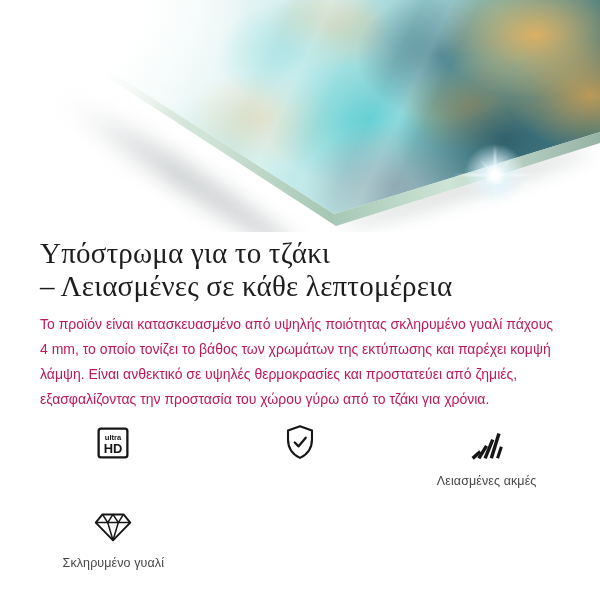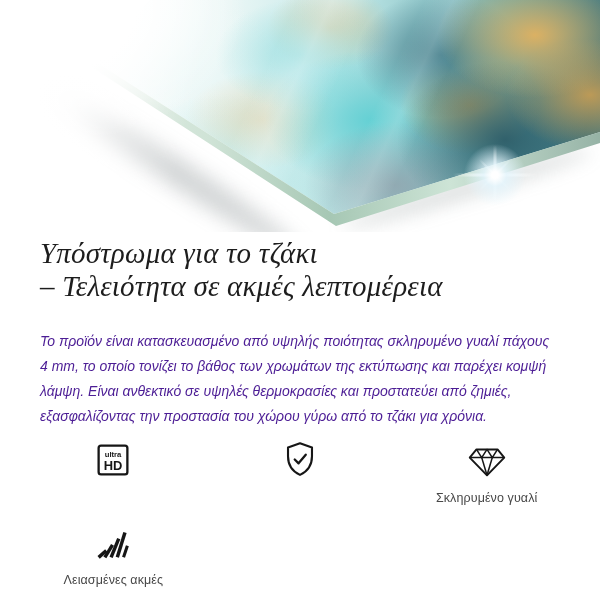--- a/index.html
+++ b/index.html
@@ -68,30 +68,30 @@
     position: absolute; inset: 0;
     background: radial-gradient(circle at 50% 50%, #ffffff 6%, rgba(228,245,252,.85) 20%, rgba(228,245,252,0) 55%);
   }
   .sparkle .ray { position: absolute; left: 50%; top: 50%; background: linear-gradient(to right, rgba(255,255,255,0), rgba(255,255,255,.97) 45%, rgba(255,255,255,.97) 55%, rgba(255,255,255,0)); }
   .sparkle .ray.h  { width: 84px; height: 3px; transform: translate(-50%,-50%); }
   .sparkle .ray.v  { width: 60px; height: 3px; transform: translate(-50%,-50%) rotate(90deg); }
   .sparkle .ray.d1 { width: 44px; height: 2px; transform: translate(-50%,-50%) rotate(45deg); opacity: .8; }
   .sparkle .ray.d2 { width: 44px; height: 2px; transform: translate(-50%,-50%) rotate(-45deg); opacity: .8; }
 
   
-  .copy { padding: 0 40px; font-style: italic; }
+  .copy { padding: 0 40px; }
   .title {
     margin-top: 5px;
     font-family: "Liberation Serif", "DejaVu Serif", serif;
     font-weight: 400; font-size: 29px; line-height: 33px;
     color: #1d1d1d; letter-spacing: .2px;
   }
   .desc {
-    margin-top: 26px;
-    font-size: 14px; line-height: 25px; color: #4c1d95;
+    margin-top: 9px;
+    font-size: 14px; line-height: 25px; color: #be185d;
     max-width: 524px;
   }
 
   
   .features {
     margin: 8px 20px 0;
     display: grid; grid-template-columns: repeat(3, 1fr);
     row-gap: 14px;
   }
   .feature { display: flex; flex-direction: column; align-items: center; text-align: center; }
@@ -119,21 +119,21 @@
         <div class="ray v"></div>
         <div class="ray d1"></div>
         <div class="ray d2"></div>
       <div class="core"></div>
     </div>
   </div>
 
   <div class="copy">
     <h1 class="title">
       <span style="display:block">Υπόστρωμα για το τζάκι</span>
-      <span style="display:block">– Τελειότητα σε ακμές λεπτομέρεια</span>
+      <span style="display:block">– Λειασμένες σε κάθε λεπτομέρεια</span>
     </h1>
     <p class="desc">Το προϊόν είναι κατασκευασμένο από υψηλής ποιότητας σκληρυμένο γυαλί πάχους 4 mm, το οποίο τονίζει το βάθος των χρωμάτων της εκτύπωσης και παρέχει κομψή λάμψη. Είναι ανθεκτικό σε υψηλές θερμοκρασίες και προστατεύει από ζημιές, εξασφαλίζοντας την προστασία του χώρου γύρω από το τζάκι για χρόνια.</p>
   </div>
 
   <div class="features">
 
 
     <div class="feature">
       <div class="icon-box">
         <svg width="46" height="46" viewBox="0 0 48 48">
@@ -148,39 +148,39 @@
       <div class="icon-box">
         <svg width="46" height="46" viewBox="0 0 48 48" fill="none" stroke="#161616" stroke-width="2.2">
           <path d="M24 6.5 L36.5 11 V20 C36.5 29.5 31.5 36 24 39.5 C16.5 36 11.5 29.5 11.5 20 V11 Z" stroke-linejoin="round"></path>
           <polyline points="18.5,23.5 22.5,27.5 30,18.5" stroke-width="2.4" stroke-linecap="round" stroke-linejoin="round"></polyline>
         </svg>
       </div>
     </div>
 
     <div class="feature">
       <div class="icon-box">
+        <svg width="46" height="46" viewBox="0 0 48 48" stroke="#161616" stroke-width="3.6">
+          <line x1="9" y1="40" x2="17" y2="33"></line>
+          <line x1="15.5" y1="40" x2="23.5" y2="27"></line>
+          <line x1="22" y1="40" x2="30" y2="20.5"></line>
+          <line x1="28.5" y1="40" x2="36.5" y2="14"></line>
+          <line x1="35" y1="40" x2="39" y2="28" stroke-width="3.2"></line>
+        </svg>
+      </div>
+      <div class="feature-label">Λειασμένες ακμές</div>
+    </div>
+
+    <div class="feature">
+      <div class="icon-box">
         <svg width="46" height="46" viewBox="0 0 48 48" fill="none" stroke="#161616" stroke-width="2">
           <path d="M13 13 H35 L42 21.5 L24 40 L6 21.5 Z" stroke-linejoin="round"></path>
           <line x1="6" y1="21.5" x2="42" y2="21.5" stroke-width="1.6"></line>
           <polyline points="13,13 18.5,21.5 24,13 29.5,21.5 35,13" stroke-width="1.6" stroke-linejoin="round" fill="none"></polyline>
           <line x1="18.5" y1="21.5" x2="24" y2="40" stroke-width="1.6"></line>
           <line x1="29.5" y1="21.5" x2="24" y2="40" stroke-width="1.6"></line>
         </svg>
       </div>
       <div class="feature-label">Σκληρυμένο γυαλί</div>
     </div>
 
-    <div class="feature">
-      <div class="icon-box">
-        <svg width="46" height="46" viewBox="0 0 48 48" stroke="#161616" stroke-width="3.6">
-          <line x1="9" y1="40" x2="17" y2="33"></line>
-          <line x1="15.5" y1="40" x2="23.5" y2="27"></line>
-          <line x1="22" y1="40" x2="30" y2="20.5"></line>
-          <line x1="28.5" y1="40" x2="36.5" y2="14"></line>
-          <line x1="35" y1="40" x2="39" y2="28" stroke-width="3.2"></line>
-        </svg>
-      </div>
-      <div class="feature-label">Λειασμένες ακμές</div>
-    </div>
-
 
   </div>
 </div>
 
 </body></html>

